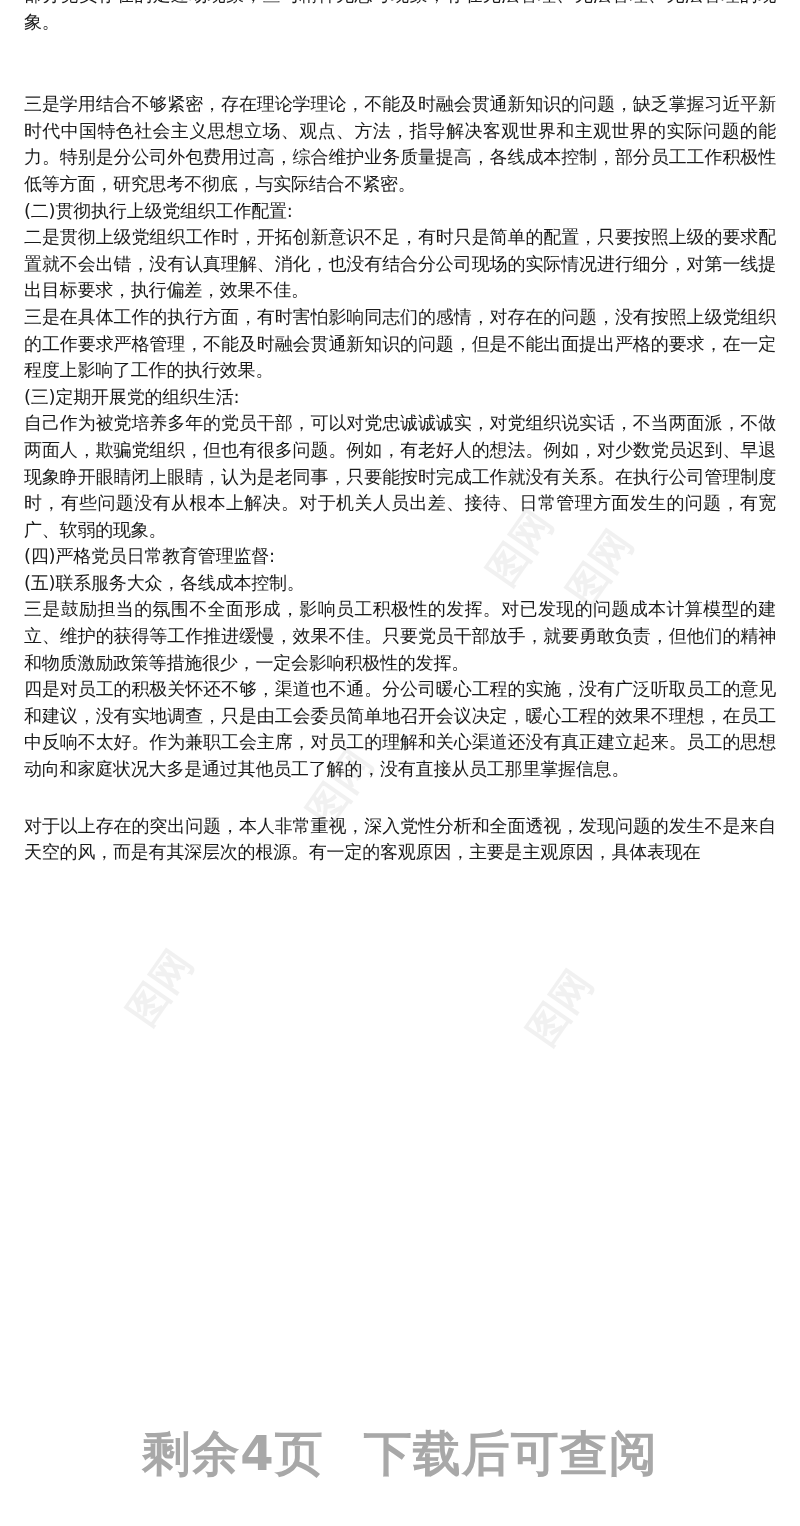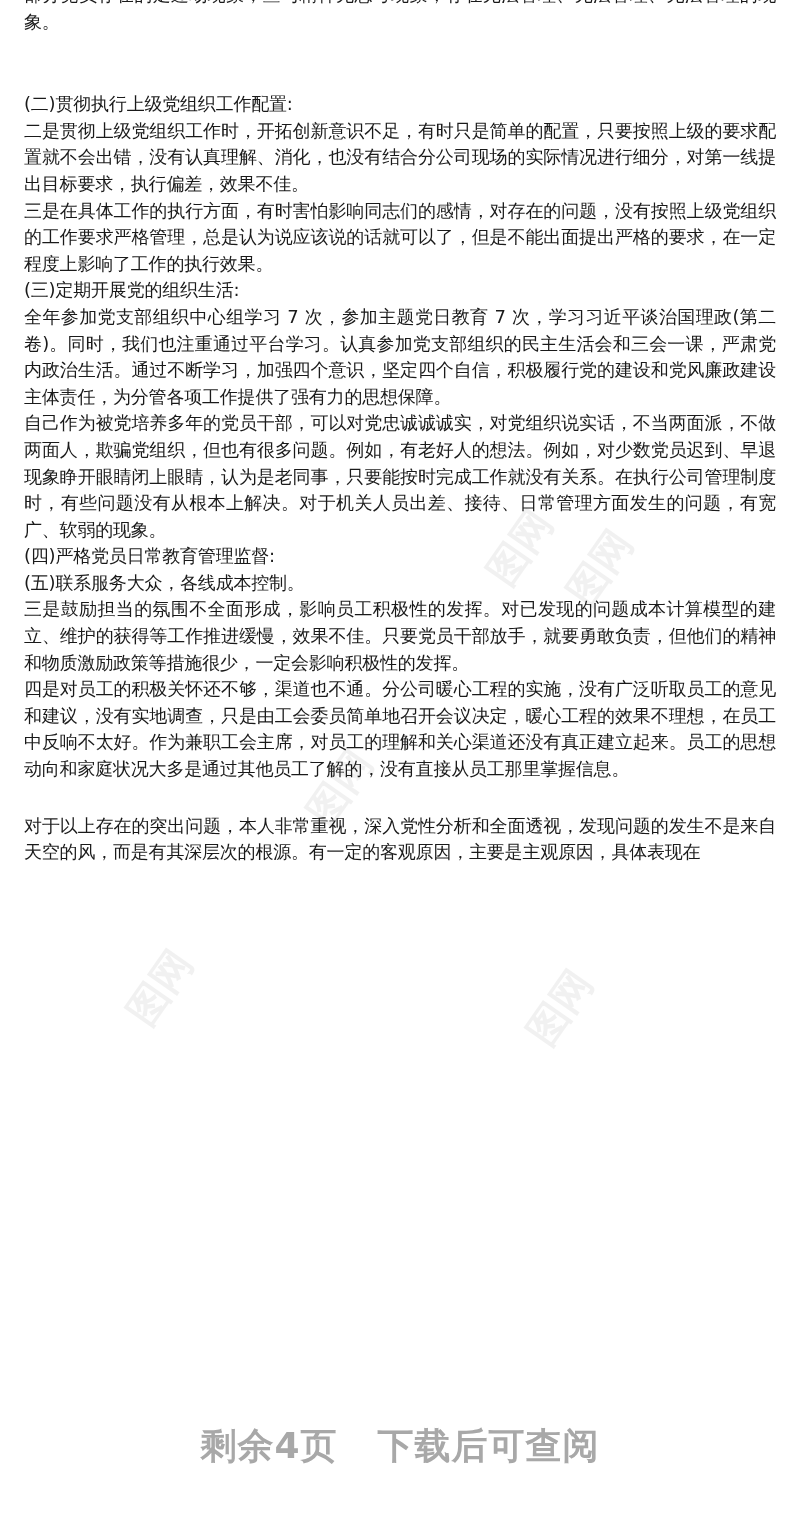--- a/index.html
+++ b/index.html
@@ -3,46 +3,46 @@
 <meta charset="utf-8">
 <style>
   html, body { margin: 0; padding: 0; background: #ffffff; }
   body { width: 800px; height: 1526px; overflow: hidden; position: relative;
          font-family: "DejaVu Sans", "Liberation Sans", sans-serif; color: #1a1a1a; }
   .page { position: absolute; left: 24px; top: -18px; width: 752px; }
   .para { font-size: 18px; line-height: 26.6px; text-align: justify; margin: 0; letter-spacing: -0.2px; }
   .gap-lg { height: 56px; }
   .gap-md { height: 30px; }
   .banner { position: absolute; left: 0; right: 0; top: 1422px; text-align: center;
-            font-size: 36px; font-weight: bold; color: #a8a8a8; letter-spacing: 1px; }
+            font-size: 48px; font-weight: bold; color: #a8a8a8; letter-spacing: 1px; }
   .banner span + span { margin-left: 40px; }
   .wm { position: absolute; font-size: 40px; color: rgba(180,180,180,0.18); transform: rotate(-55deg);
         pointer-events: none; font-weight: bold; }
 </style>
 </head>
 <body>
 
 <div class="wm" style="left:480px; top:520px;">图网</div>
 <div class="wm" style="left:560px; top:540px;">图网</div>
 <div class="wm" style="left:120px; top:960px;">图网</div>
 <div class="wm" style="left:300px; top:760px;">图网</div>
 <div class="wm" style="left:520px; top:980px;">图网</div>
 
 <div class="page">
   <p class="para">
     <span>部分党员存在的走过场现象，查与精神无思考现象，存在无法管理、无法管理、无法管理的现</span><span>象。</span>
   </p>
 
   <div class="gap-lg"></div>
 
+  <p class="para">三是学用结合不够紧密，存在理论学理论，不能及时融会贯通新知识的问题，缺乏掌握习近平新时代中国特色社会主义思想立场、观点、方法，指导解决客观世界和主观世界的实际问题的能力。特别是分公司外包费用过高，综合维护业务质量提高，各线成本控制，部分员工工作积极性低等方面，研究思考不彻底，与实际结合不紧密。</p>
   <p class="para">(二)贯彻执行上级党组织工作配置:</p>
   <p class="para">二是贯彻上级党组织工作时，开拓创新意识不足，有时只是简单的配置，只要按照上级的要求配置就不会出错，没有认真理解、消化，也没有结合分公司现场的实际情况进行细分，对第一线提出目标要求，执行偏差，效果不佳。</p>
-  <p class="para">三是在具体工作的执行方面，有时害怕影响同志们的感情，对存在的问题，没有按照上级党组织的工作要求严格管理，总是认为说应该说的话就可以了，但是不能出面提出严格的要求，在一定程度上影响了工作的执行效果。</p>
+  <p class="para">三是在具体工作的执行方面，有时害怕影响同志们的感情，对存在的问题，没有按照上级党组织的工作要求严格管理，不能及时融会贯通新知识的问题，但是不能出面提出严格的要求，在一定程度上影响了工作的执行效果。</p>
   <p class="para">(三)定期开展党的组织生活:</p>
-  <p class="para">全年参加党支部组织中心组学习 7 次，参加主题党日教育 7 次，学习习近平谈治国理政(第二卷)。同时，我们也注重通过平台学习。认真参加党支部组织的民主生活会和三会一课，严肃党内政治生活。通过不断学习，加强四个意识，坚定四个自信，积极履行党的建设和党风廉政建设主体责任，为分管各项工作提供了强有力的思想保障。</p>
   <p class="para">自己作为被党培养多年的党员干部，可以对党忠诚诚诚实，对党组织说实话，不当两面派，不做两面人，欺骗党组织，但也有很多问题。例如，有老好人的想法。例如，对少数党员迟到、早退现象睁开眼睛闭上眼睛，认为是老同事，只要能按时完成工作就没有关系。在执行公司管理制度时，有些问题没有从根本上解决。对于机关人员出差、接待、日常管理方面发生的问题，有宽广、软弱的现象。</p>
   <p class="para">(四)严格党员日常教育管理监督:</p>
   <p class="para">(五)联系服务大众，各线成本控制。</p>
   <p class="para">三是鼓励担当的氛围不全面形成，影响员工积极性的发挥。对已发现的问题成本计算模型的建立、维护的获得等工作推进缓慢，效果不佳。只要党员干部放手，就要勇敢负责，但他们的精神和物质激励政策等措施很少，一定会影响积极性的发挥。</p>
   <p class="para">四是对员工的积极关怀还不够，渠道也不通。分公司暖心工程的实施，没有广泛听取员工的意见和建议，没有实地调查，只是由工会委员简单地召开会议决定，暖心工程的效果不理想，在员工中反响不太好。作为兼职工会主席，对员工的理解和关心渠道还没有真正建立起来。员工的思想动向和家庭状况大多是通过其他员工了解的，没有直接从员工那里掌握信息。</p>
 
   <div class="gap-md"></div>
 
   <p class="para">对于以上存在的突出问题，本人非常重视，深入党性分析和全面透视，发现问题的发生不是来自天空的风，而是有其深层次的根源。有一定的客观原因，主要是主观原因，具体表现在</p>
 </div>

